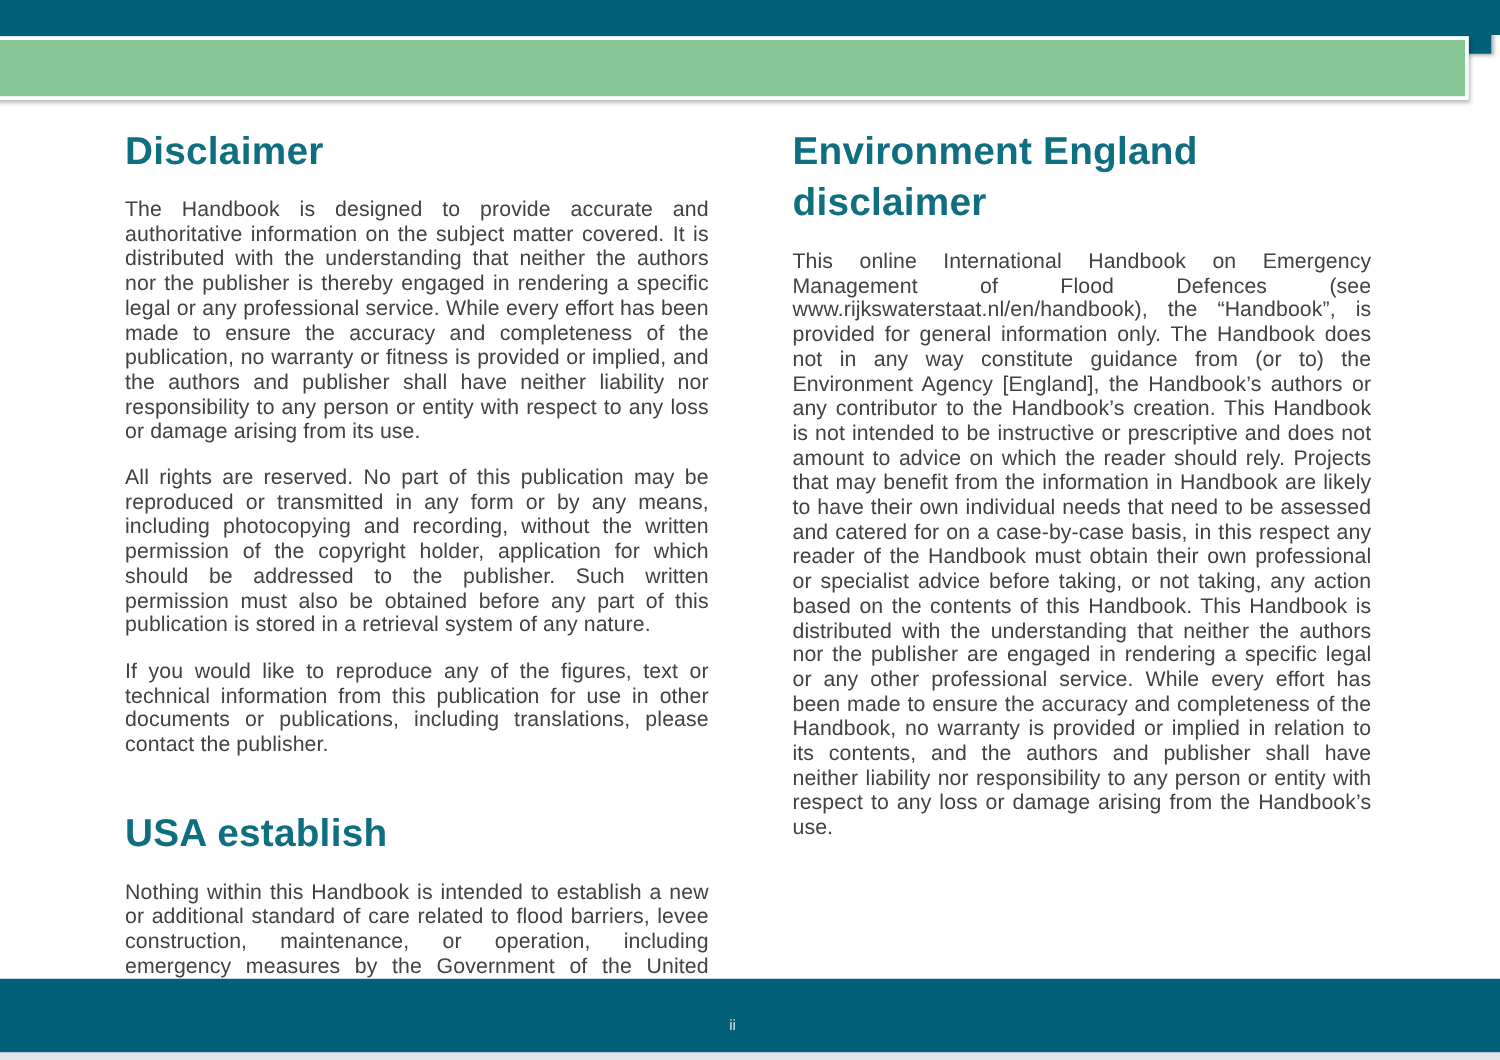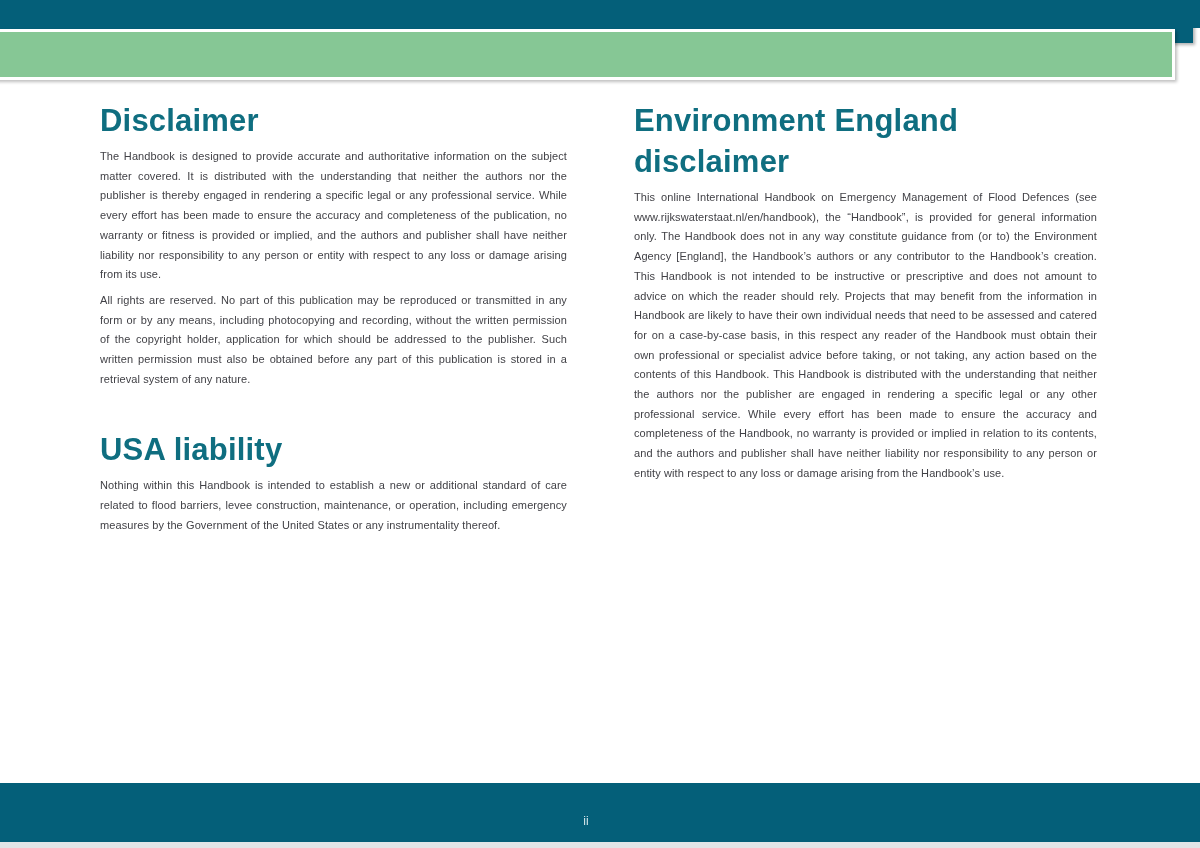--- a/index.html
+++ b/index.html
@@ -51,22 +51,22 @@
   h2.section-heading {
     margin: 0;
     font-size: 31px;
     line-height: 41px;
     font-weight: bold;
     color: var(--heading, #0f6e80);
     letter-spacing: 0.2px;
   }
   h2.section-heading.spaced { margin-top: 40px; }
   p.body-par {
-    margin: 6px 0 0 0;
-    font-size: 11px;
+    margin: 17px 0 0 0;
+    font-size: 17px;
     line-height: 19.7px;
     text-align: justify;
     color: var(--body-text, #414146);
     letter-spacing: 0.1px;
   }
   
   .footer-band {
     position: absolute;
     top: 783px; left: 0;
     width: 1200px; height: 59px;
@@ -96,22 +96,23 @@
   <div class="band-ext"></div>
   <div class="band-full"></div>
   <div class="green-bar"></div>
 
   <div class="content">
 
     <div class="col col-left">
       <h2 class="section-heading">Disclaimer</h2>
       <p class="body-par">The Handbook is designed to provide accurate and authoritative information on the subject matter covered. It is distributed with the understanding that neither the authors nor the publisher is thereby engaged in rendering a specific legal or any professional service. While every effort has been made to ensure the accuracy and completeness of the publication, no warranty or fitness is provided or implied, and the authors and publisher shall have neither liability nor responsibility to any person or entity with respect to any loss or damage arising from its use.</p>
       <p class="body-par">All rights are reserved. No part of this publication may be reproduced or transmitted in any form or by any means, including photocopying and recording, without the written permission of the copyright holder, application for which should be addressed to the publisher. Such written permission must also be obtained before any part of this publication is stored in a retrieval system of any nature.</p>
+      <p class="body-par">If you would like to reproduce any of the figures, text or technical information from this publication for use in other documents or publications, including translations, please contact the publisher.</p>
 
-      <h2 class="section-heading spaced">USA liability</h2>
+      <h2 class="section-heading spaced">USA establish</h2>
       <p class="body-par">Nothing within this Handbook is intended to establish a new or additional standard of care related to flood barriers, levee construction, maintenance, or operation, including emergency measures by the Government of the United States or any instrumentality thereof.</p>
     </div>
 
     <div class="col col-right">
       <h2 class="section-heading">Environment England disclaimer</h2>
       <p class="body-par">This online International Handbook on Emergency Management of Flood Defences (see www.rijkswaterstaat.nl/en/handbook), the “Handbook”, is provided for general information only. The Handbook does not in any way constitute guidance from (or to) the Environment Agency [England], the Handbook’s authors or any contributor to the Handbook’s creation. This Handbook is not intended to be instructive or prescriptive and does not amount to advice on which the reader should rely. Projects that may benefit from the information in Handbook are likely to have their own individual needs that need to be assessed and catered for on a case-by-case basis, in this respect any reader of the Handbook must obtain their own professional or specialist advice before taking, or not taking, any action based on the contents of this Handbook. This Handbook is distributed with the understanding that neither the authors nor the publisher are engaged in rendering a specific legal or any other professional service. While every effort has been made to ensure the accuracy and completeness of the Handbook, no warranty is provided or implied in relation to its contents, and the authors and publisher shall have neither liability nor responsibility to any person or entity with respect to any loss or damage arising from the Handbook’s use.</p>
     </div>
 
   </div>
 

